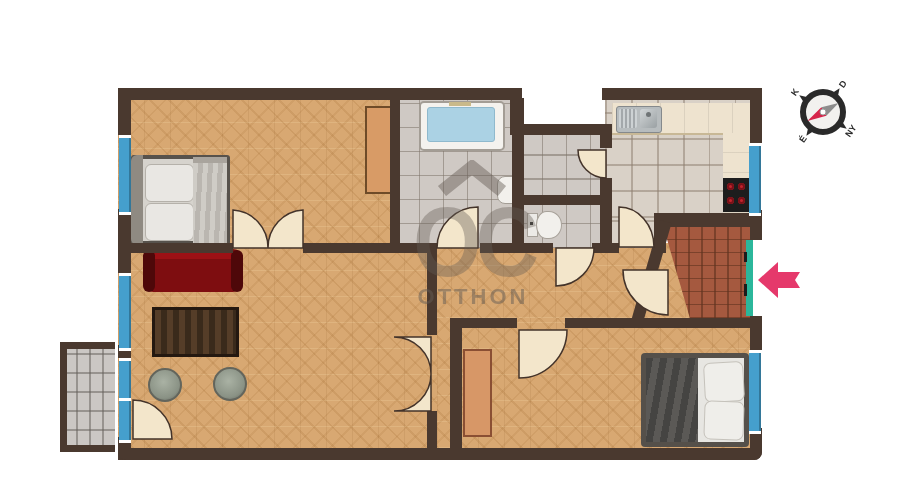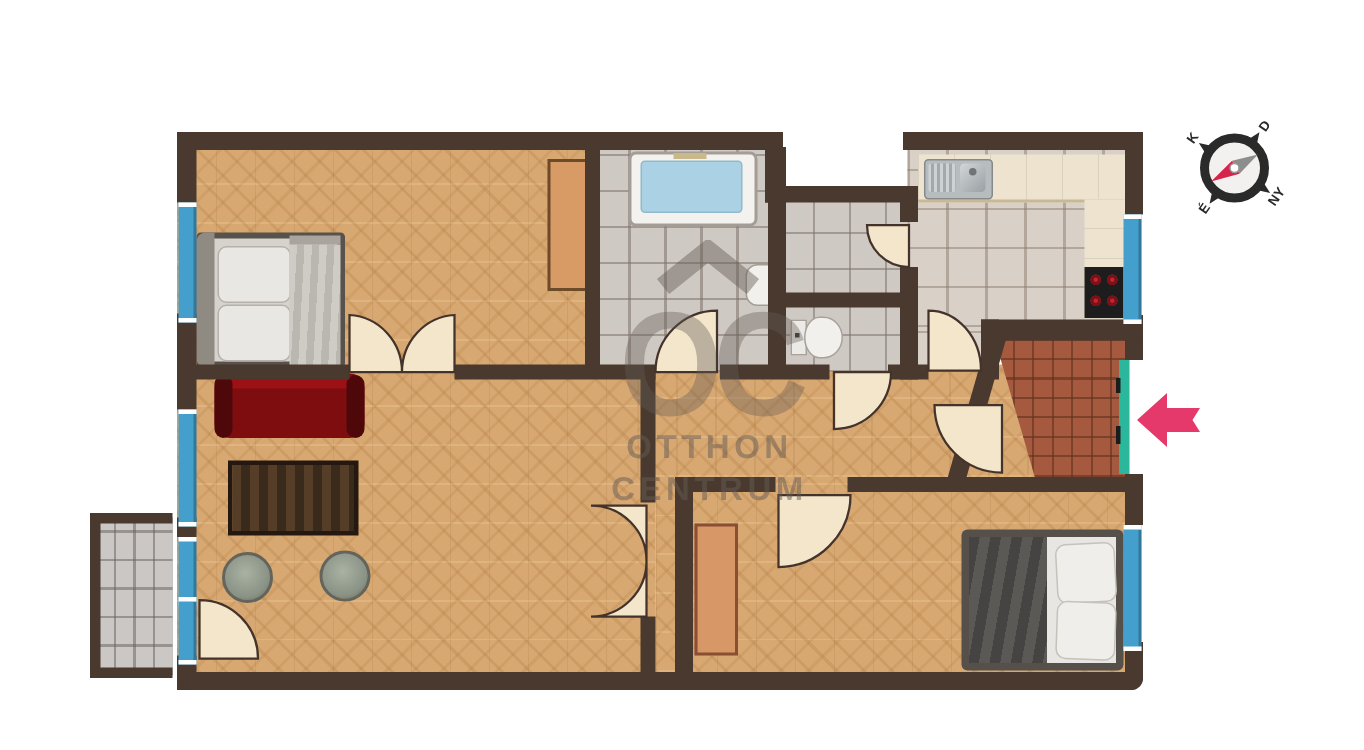--- a/index.html
+++ b/index.html
@@ -164,21 +164,20 @@
       <path d="M133,439 L133,400 A39,39 0 0 1 172,439 Z"></path>
     </g>
   </svg>
 
   <div id="watermark" class="abs" style="left:398px;top:160px;width:150px;height:180px">
     <svg width="150" height="36" viewBox="0 0 150 36">
       <polyline points="44,31 74,7 104,31" fill="none" stroke="rgba(100,92,84,.45)" stroke-width="13"></polyline>
     </svg>
     <div id="wm-logo">OC</div>
     <div class="wm-line">OTTHON</div>
-    <div class="wm-line" style="margin-top:2px">CENTRUM</div>
   </div>
 
   <svg class="abs" style="left:781px;top:71px" width="84" height="84" viewBox="0 0 84 84">
     <g>
       <g transform="rotate(215 42 41)">
           <path d="M42,12 L37,24 L47,24 Z" fill="#2a2a2a"></path>
         </g>
       <g transform="rotate(305 42 41)">
           <path d="M42,12 L37,24 L47,24 Z" fill="#2a2a2a"></path>
         </g>

